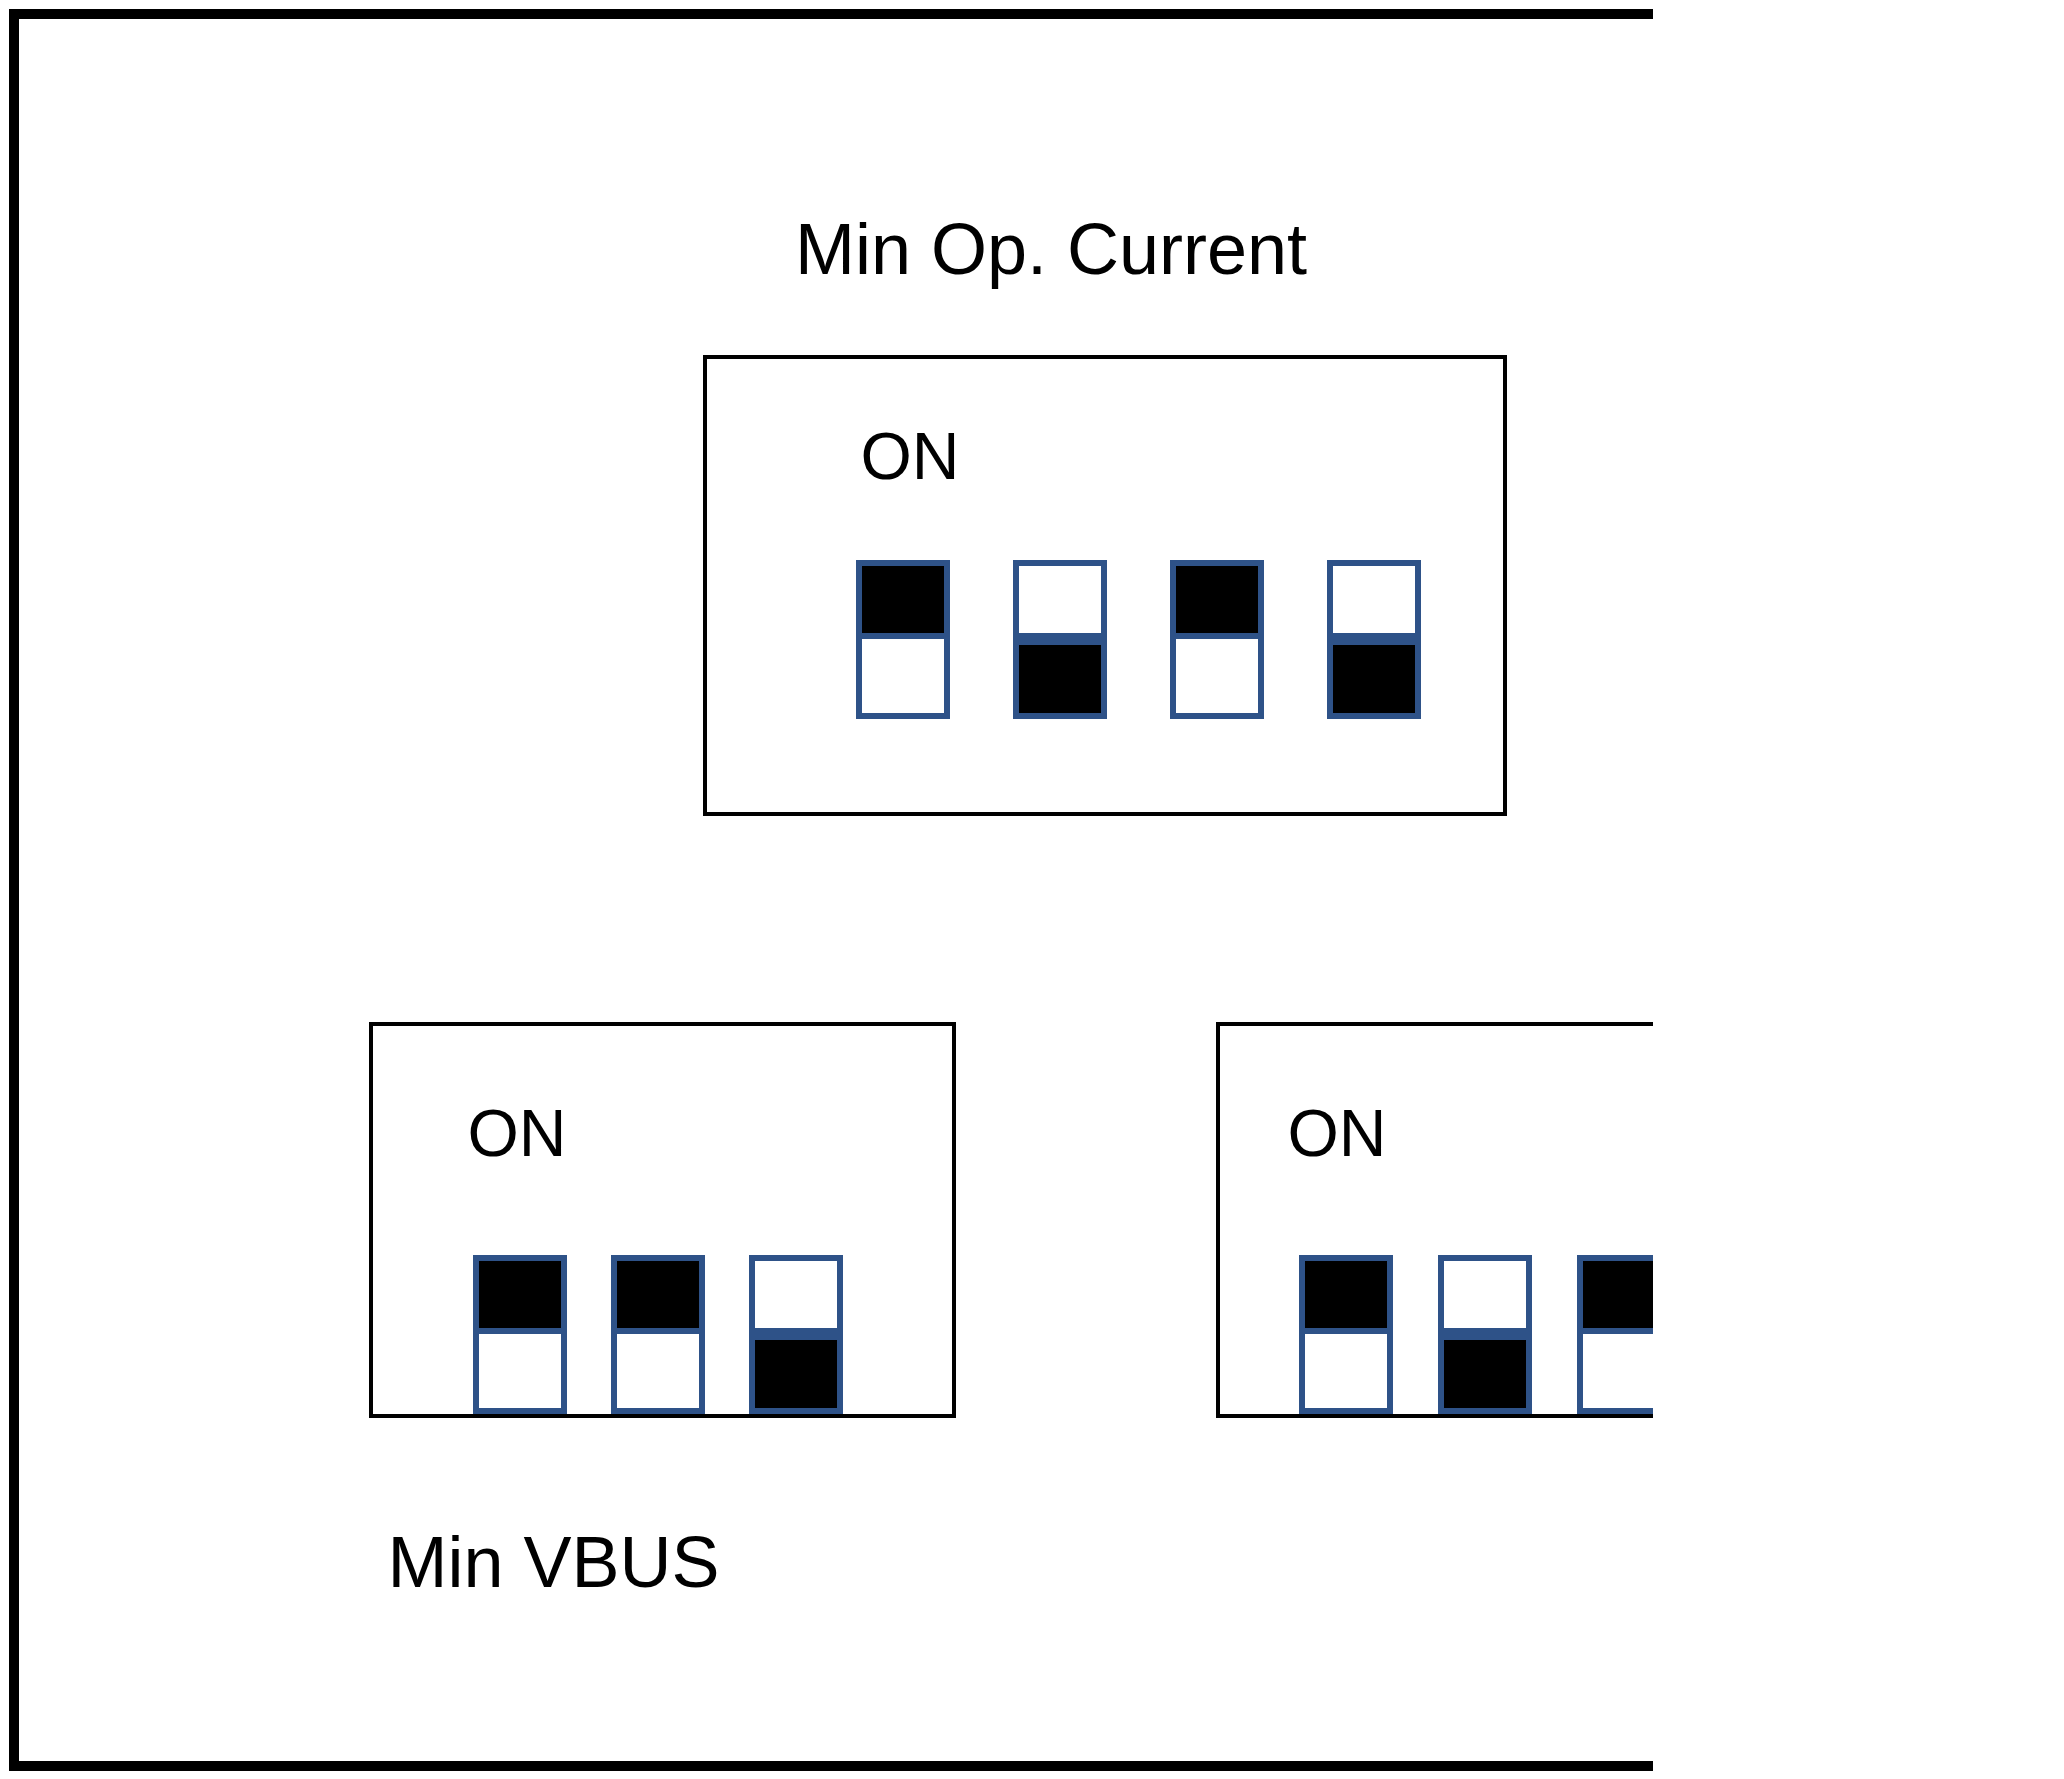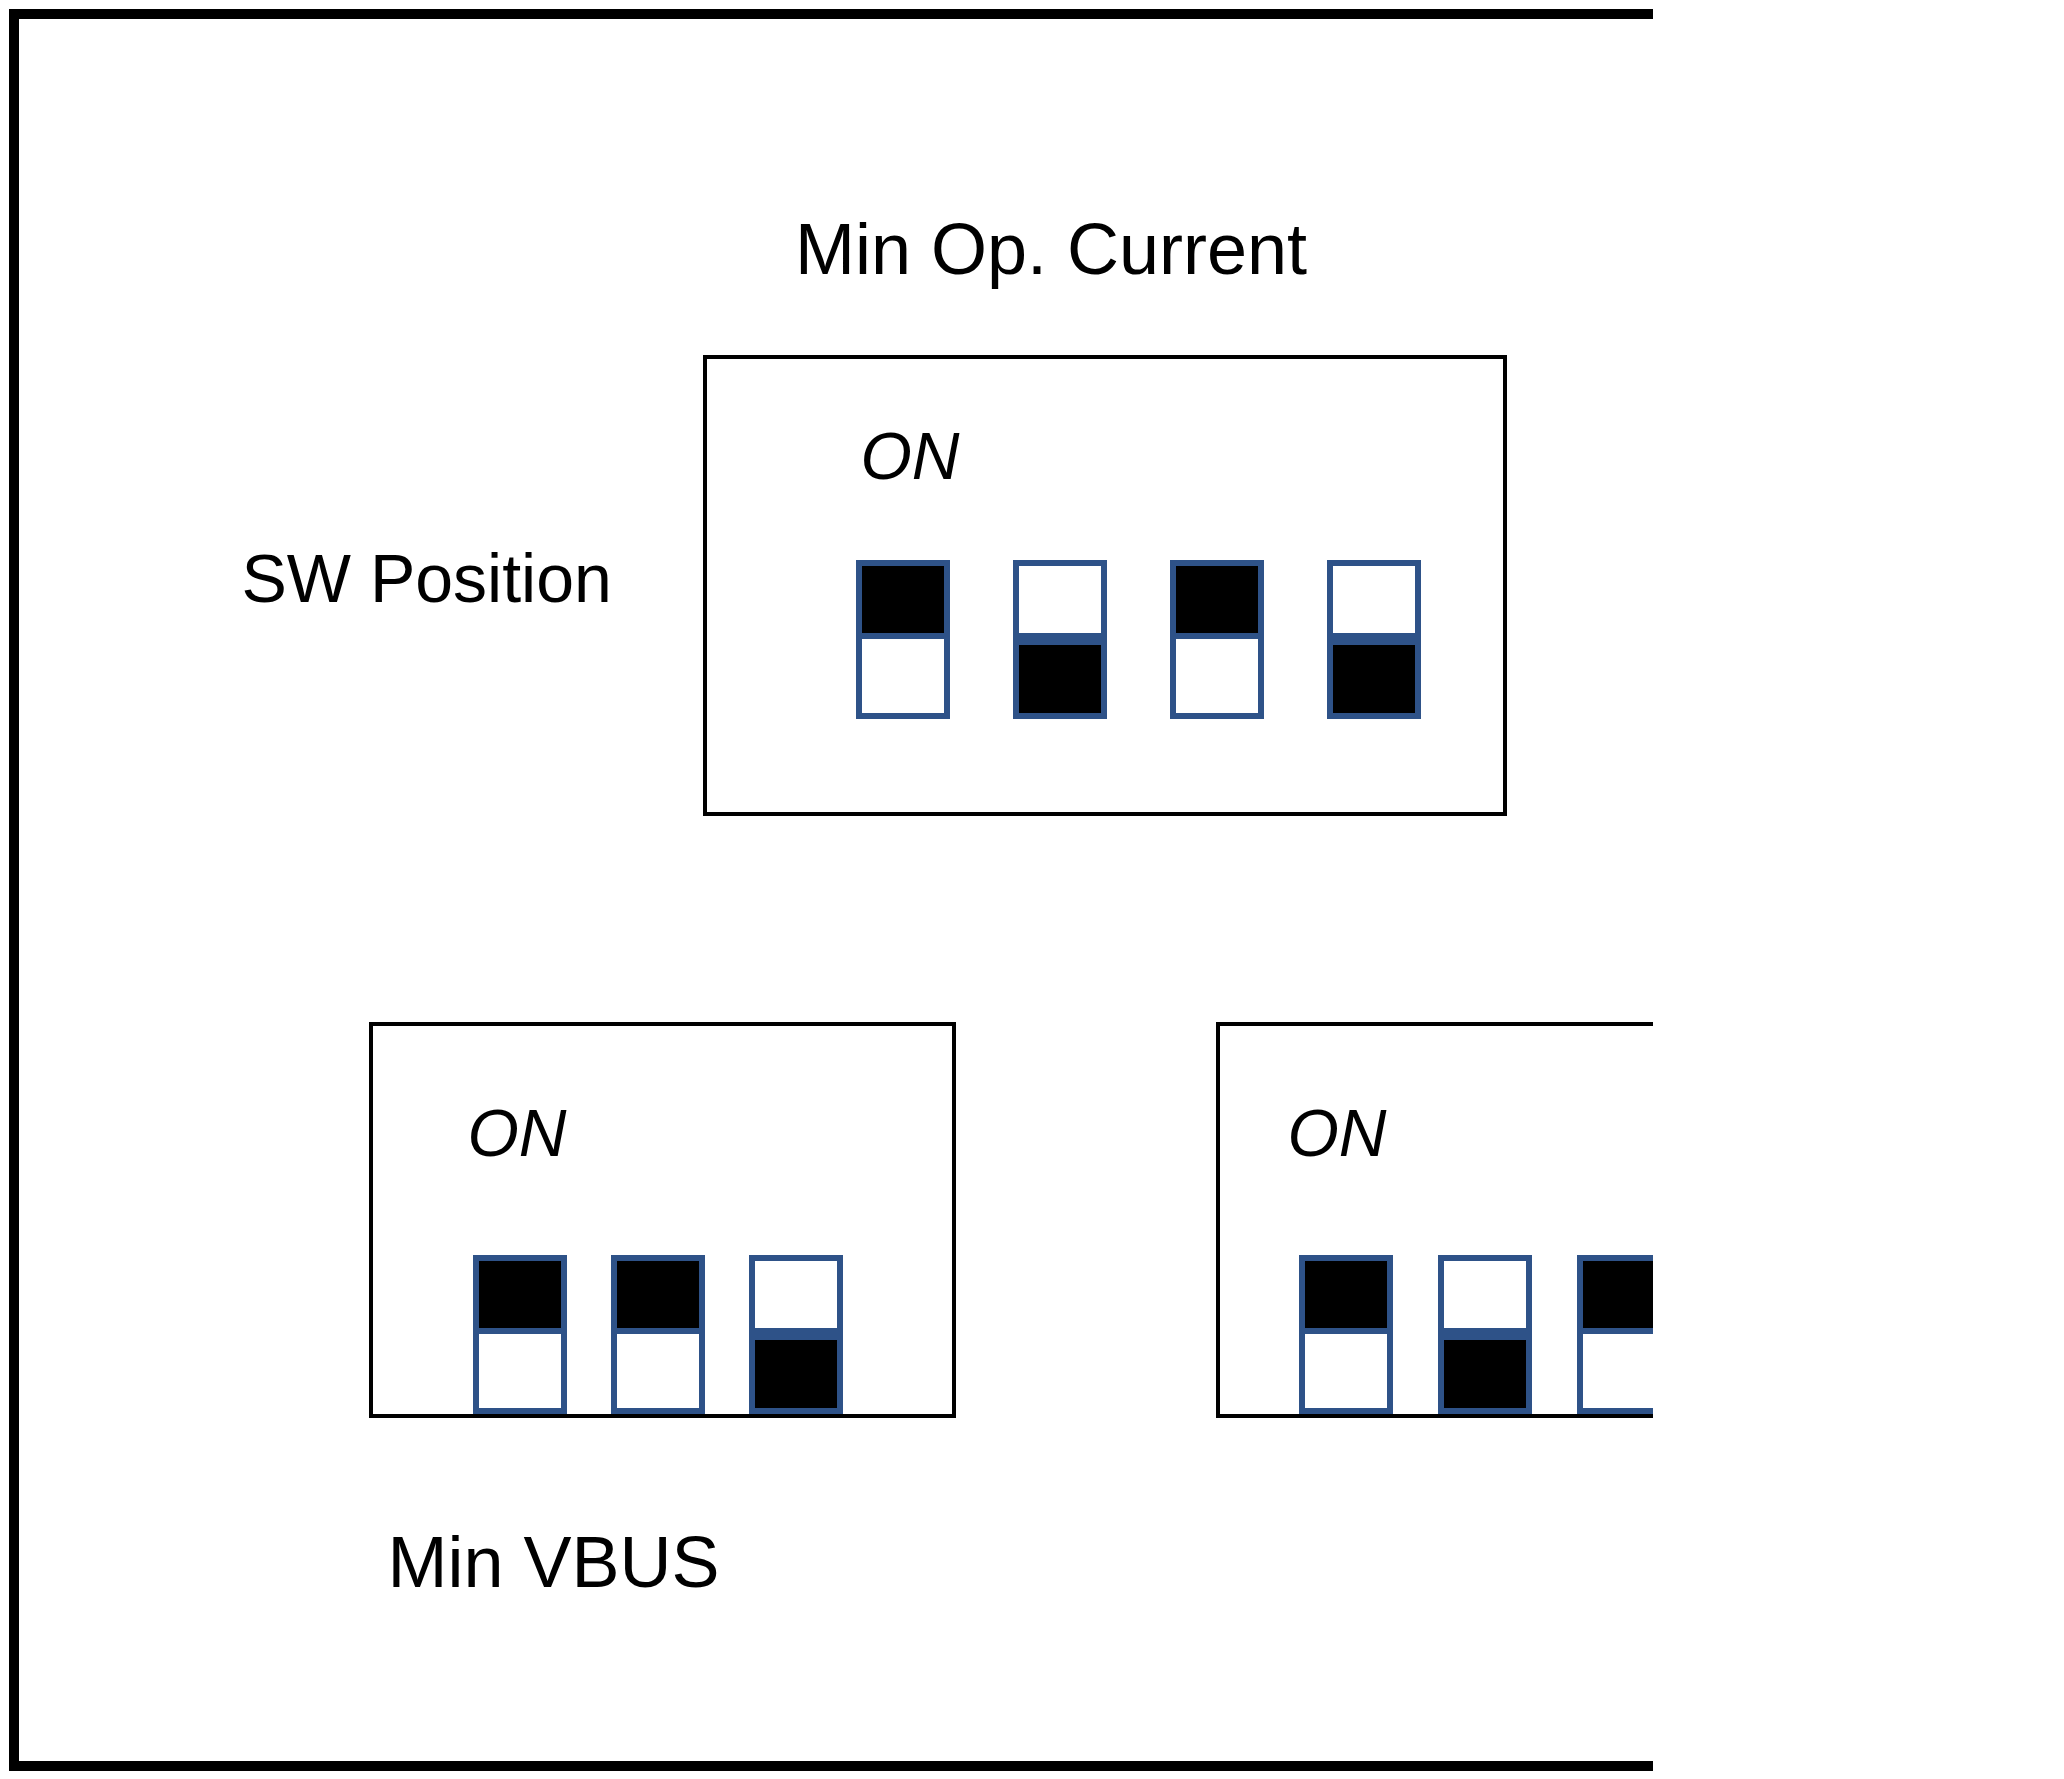--- a/index.html
+++ b/index.html
@@ -91,21 +91,20 @@
     width: 582px;
     height: 396px;
   }
 
   .on-label {
     position: absolute;
     font-size: 66px;
     line-height: 1;
     color: #000000;
     white-space: nowrap;
-    font-style: italic;
   }
   #switch-box-min-op-current .on-label { left: 154px; top: 64px; }
   #switch-box-min-vbus      .on-label { left: 95px; top: 74px; }
   #switch-box-max-vbus      .on-label { left: 68px;  top: 74px; }
 
   
   .switch-row {
     position: absolute;
     display: flex;
     align-items: flex-start;
@@ -156,21 +155,20 @@
   }
 </style>
 </head>
 <body>
 
 <div id="figure-root">
   <div class="outer-frame">
 
     <div class="label" id="title-min-op-current">Min Op. Current</div>
 
-    <div class="label" id="label-sw-position">SW Position</div>
 
     <div class="switch-box" id="switch-box-min-op-current">
       <div class="on-label">ON</div>
       <div class="switch-row">
         <div class="dip-switch">
           <div class="dip-half top filled"></div>
           <div class="dip-half bottom"></div>
         </div>
         <div class="dip-switch">
           <div class="dip-half top"></div>

